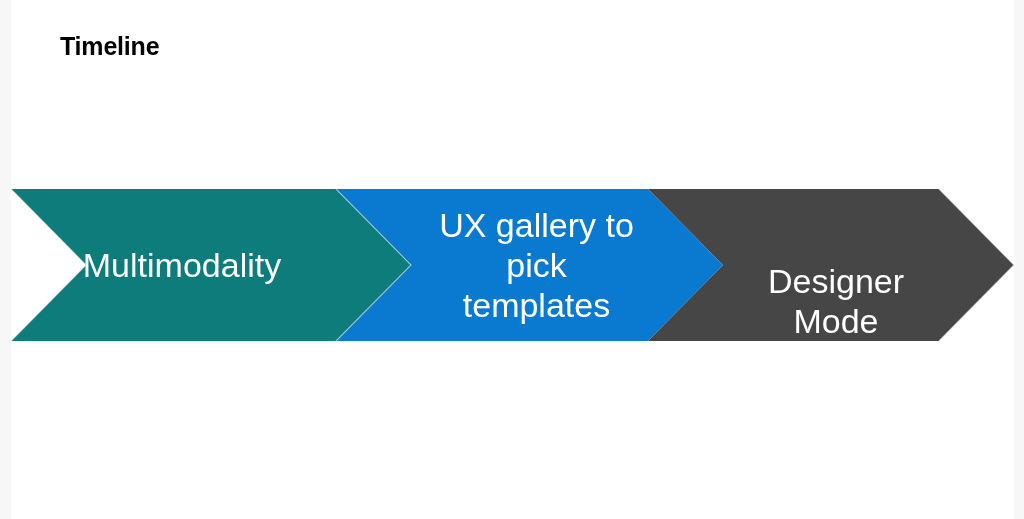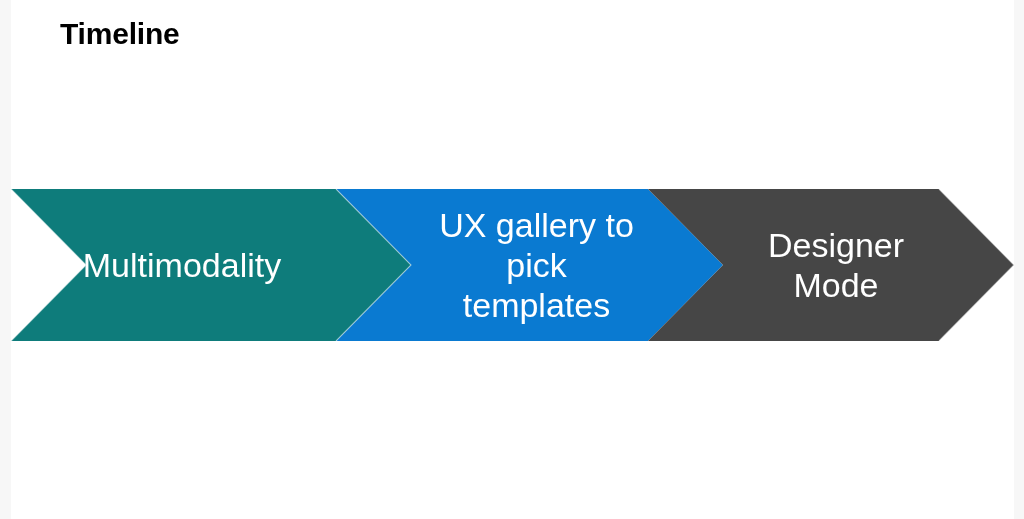--- a/index.html
+++ b/index.html
@@ -19,22 +19,22 @@
     left: 11px;
     top: 0;
     width: 1003px;
     height: 519px;
     background: #ffffff;
   }
 
   .slide-title {
     position: absolute;
     left: 49px;
-    top: 16px;
-    font-size: 30px;
+    top: 31px;
+    font-size: 25px;
     font-weight: bold;
     color: #000000;
     letter-spacing: -0.2px;
     line-height: 1.2;
     white-space: nowrap;
   }
 
   
   .timeline-band {
     position: absolute;
@@ -80,20 +80,21 @@
   }
 
   .chevron-3 {
     left: 637px;
     width: 366px;
     background: #464646;
     -webkit-clip-path: polygon(0 0, 291px 0, 366px 50%, 291px 100%, 0 100%, 75px 50%);
     clip-path: polygon(0 0, 291px 0, 366px 50%, 291px 100%, 0 100%, 75px 50%);
     padding-left: 58px;
     padding-right: 48px;
+    align-items: flex-end;
   }
 
   
   .band-outline {
     position: absolute;
     left: 0;
     top: 0;
     width: 1003px;
     height: 152px;
     pointer-events: none;

